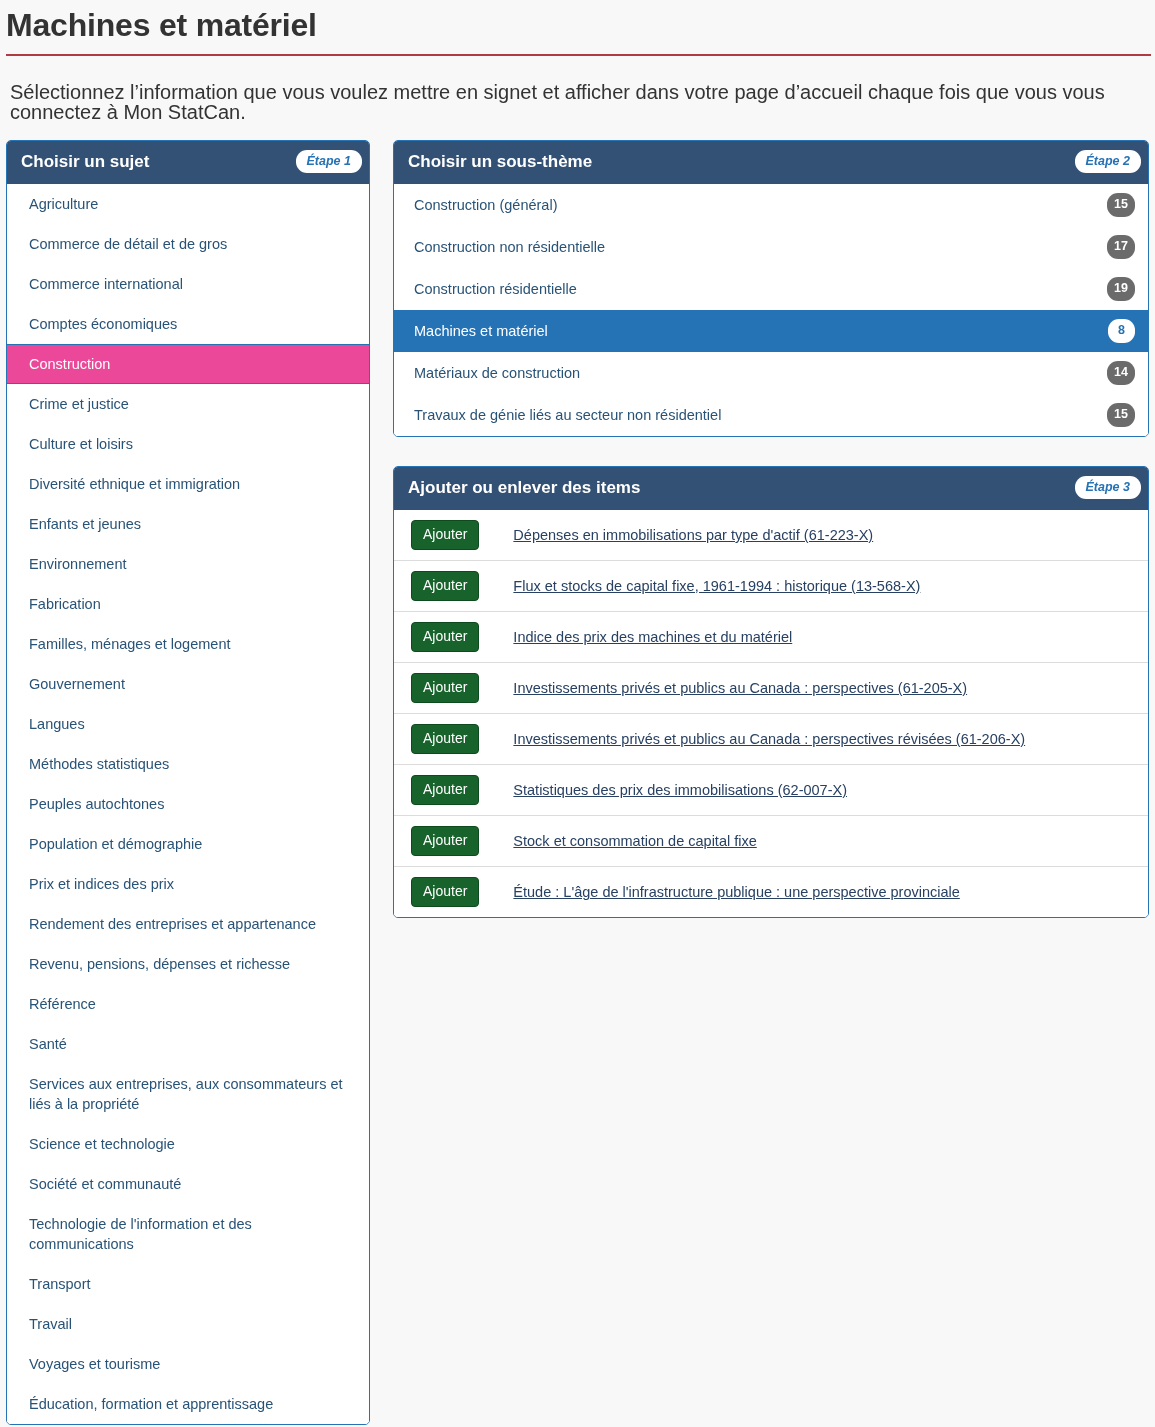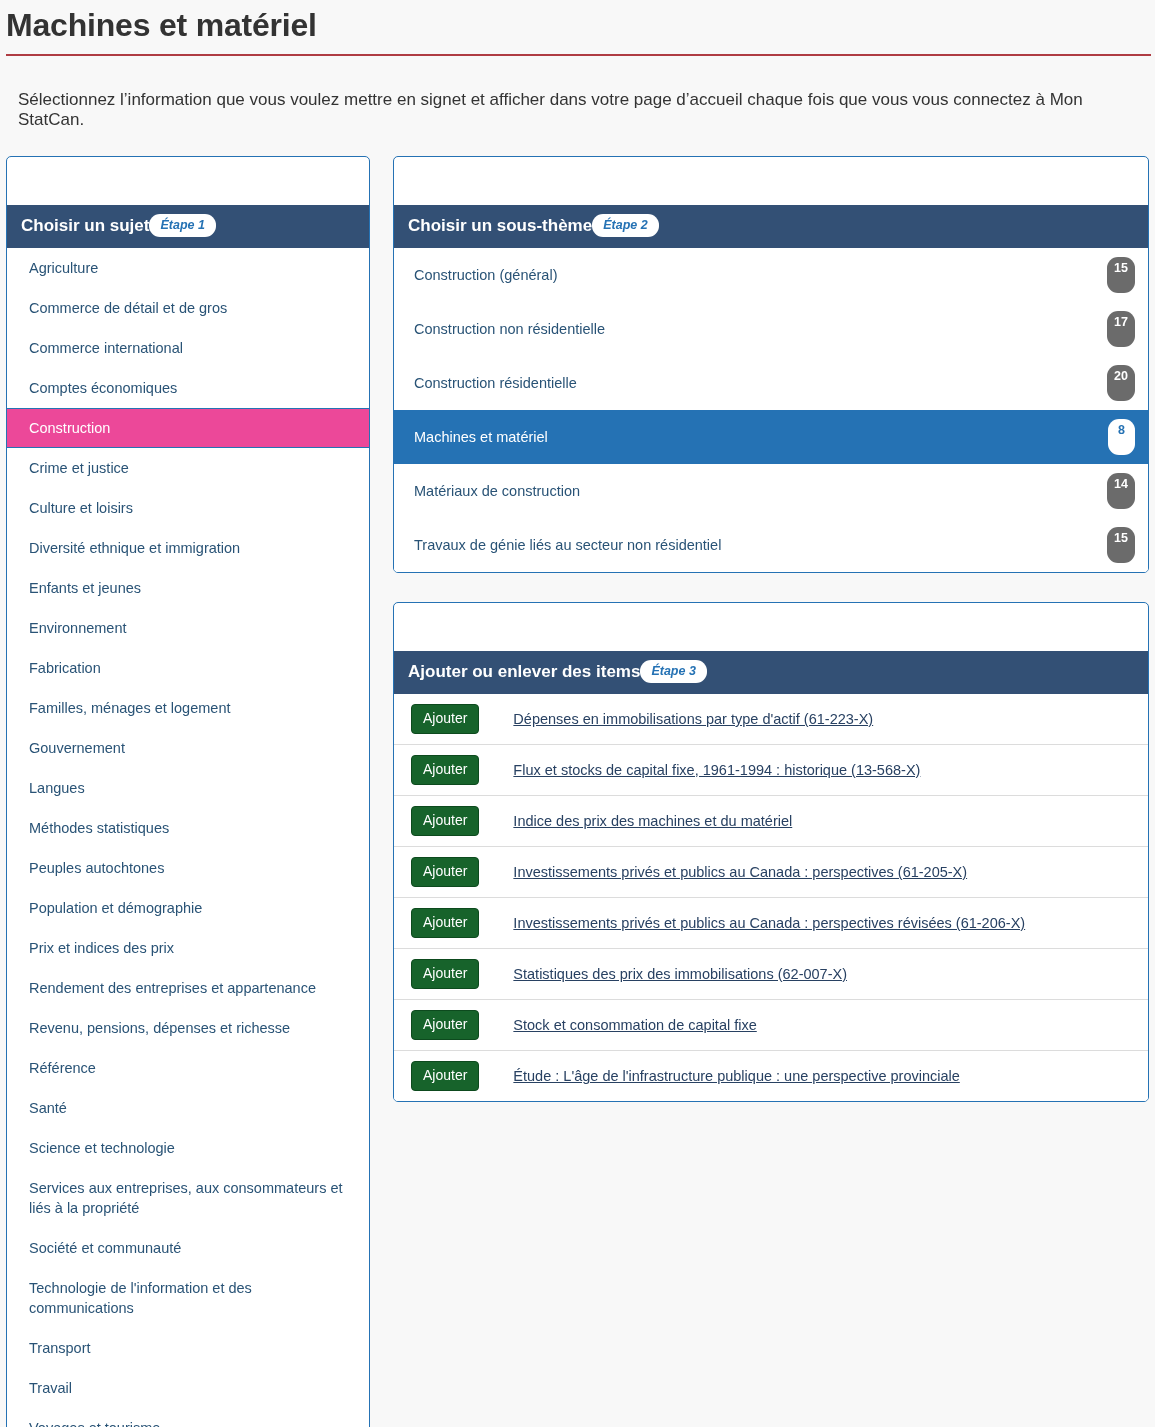--- a/index.html
+++ b/index.html
@@ -28,23 +28,23 @@
     font-weight: bold;
     color: #333333;
     letter-spacing: -0.2px;
   }
   .title-rule {
     height: 0;
     border-top: 2px solid #af3c43;
     margin: 0 4px 0 6px;
   }
   .intro {
-    margin: 12px;
+    margin: 4px;
     padding: 22px 6px 14px 6px;
-    font-size: 17px;
+    font-size: 20px;
     line-height: 20px;
     color: #333333;
   }
 
   
   .columns {
     display: flex;
     align-items: flex-start;
     padding: 0 6px 0 6px;
     gap: 23px;
@@ -59,24 +59,23 @@
     background: #ffffff;
     overflow: hidden;
   }
   .panel + .panel { margin-top: 29px; }
 
   .panel-head {
     background: #335075;
     border-bottom: 1px solid #335075;
     display: flex;
     align-items: center;
-    justify-content: flex-start;
+    justify-content: space-between;
     padding: 9px 7px 10px 14px;
     min-height: 39px;
-    margin-top: 48px;
   }
   .panel-head h2 {
     margin: 0;
     font-size: 17px;
     line-height: 21px;
     font-weight: bold;
     color: #ffffff;
   }
   .step-badge {
     background: #ffffff;
@@ -128,21 +127,21 @@
     min-height: 37px;
   }
   .subtheme-item.selected {
     background: #2572b4;
     color: #ffffff;
   }
   .subtheme-label { flex: 1 1 auto; }
   .count-badge {
     flex: 0 0 auto;
     min-width: 27px;
-    height: 36px;
+    height: 24px;
     padding: 0 7px;
     border-radius: 11px;
     background: #6b6b6b;
     color: #ffffff;
     font-size: 12.5px;
     font-weight: bold;
     line-height: 22px;
     text-align: center;
   }
   .subtheme-item.selected .count-badge {
@@ -261,24 +260,24 @@
             <li>
               <span class="subject-item">Revenu, pensions, dépenses et richesse</span>
             </li>
             <li>
               <span class="subject-item">Référence</span>
             </li>
             <li>
               <span class="subject-item">Santé</span>
             </li>
             <li>
+              <span class="subject-item">Services aux entreprises, aux consommateurs et liés à la propriété</span>
+            </li>
+            <li>
               <span class="subject-item">Science et technologie</span>
-            </li>
-            <li>
-              <span class="subject-item">Services aux entreprises, aux consommateurs et liés à la propriété</span>
             </li>
             <li>
               <span class="subject-item">Société et communauté</span>
             </li>
             <li>
               <span class="subject-item">Technologie de l'information et des communications</span>
             </li>
             <li>
               <span class="subject-item">Transport</span>
             </li>
@@ -306,21 +305,21 @@
             <li class="subtheme-item">
               <span class="subtheme-label">Construction (général)</span>
               <span class="count-badge">15</span>
             </li>
             <li class="subtheme-item">
               <span class="subtheme-label">Construction non résidentielle</span>
               <span class="count-badge">17</span>
             </li>
             <li class="subtheme-item">
               <span class="subtheme-label">Construction résidentielle</span>
-              <span class="count-badge">20</span>
+              <span class="count-badge">19</span>
             </li>
             <li class="subtheme-item selected">
               <span class="subtheme-label">Machines et matériel</span>
               <span class="count-badge">8</span>
             </li>
             <li class="subtheme-item">
               <span class="subtheme-label">Matériaux de construction</span>
               <span class="count-badge">14</span>
             </li>
             <li class="subtheme-item">

